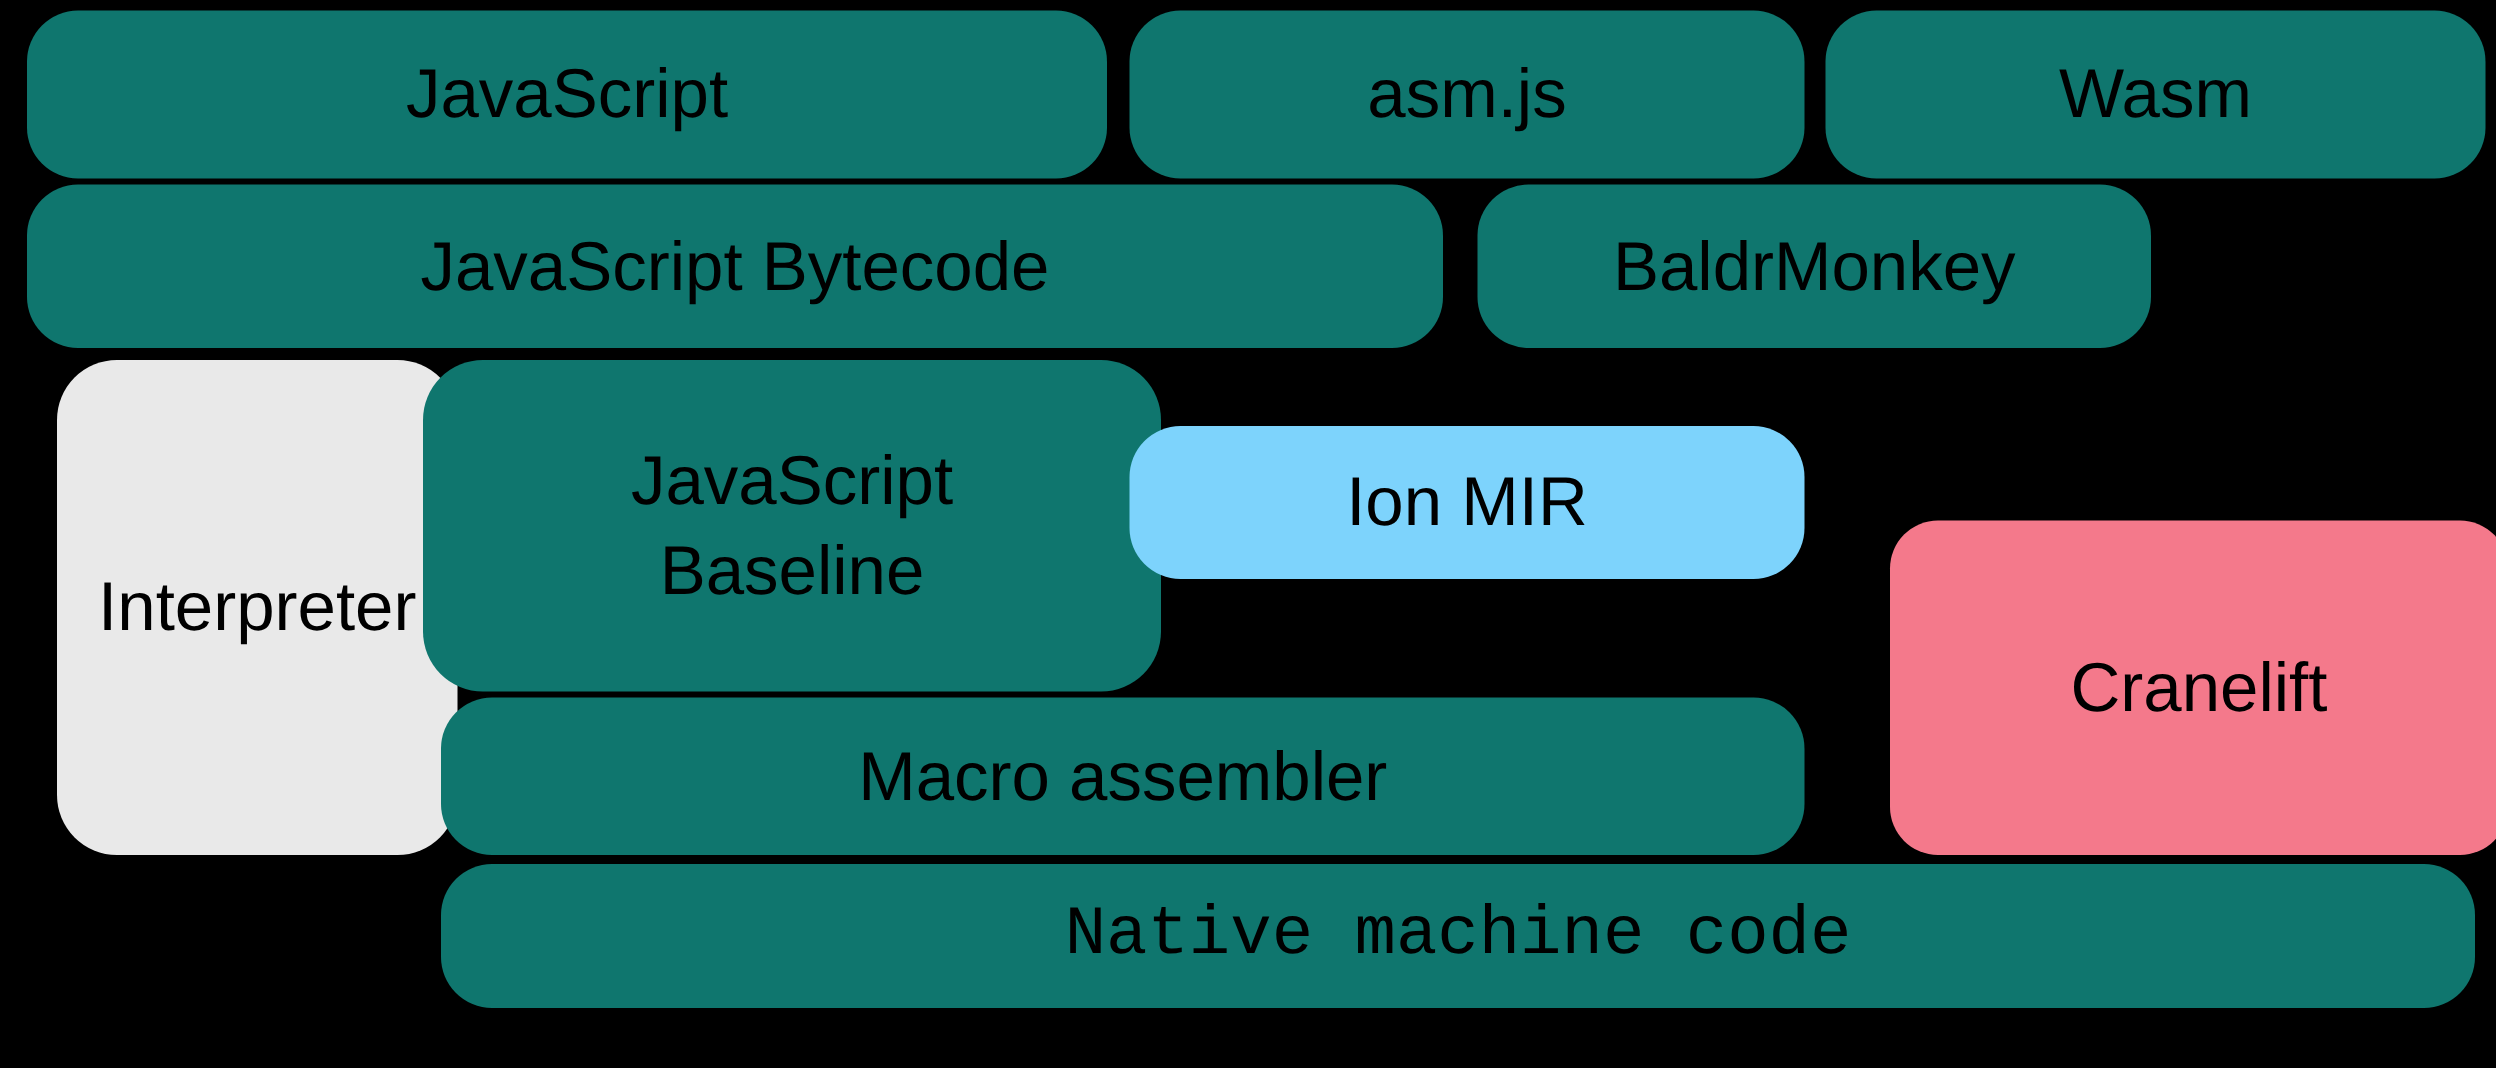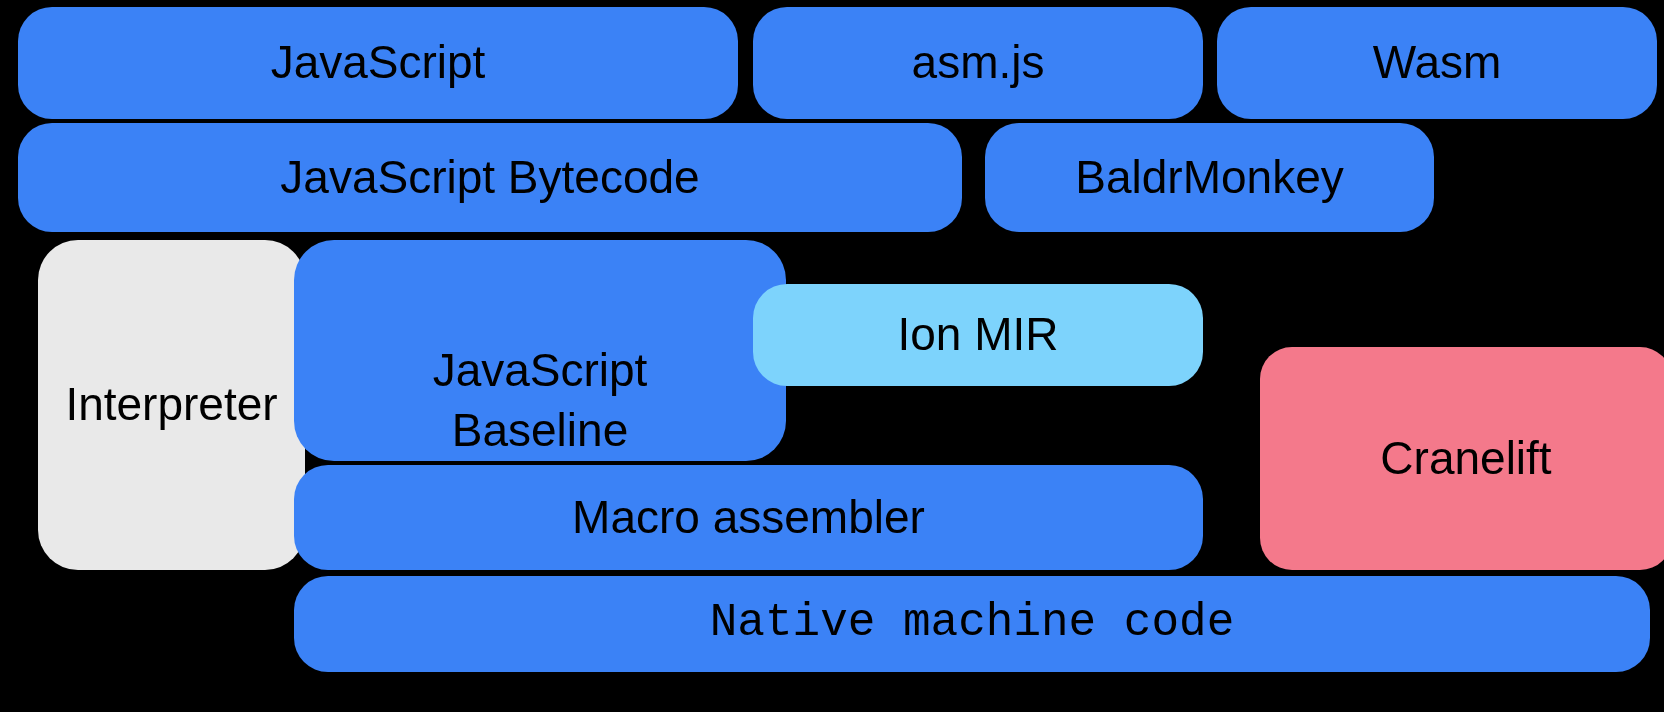--- a/index.html
+++ b/index.html
@@ -10,21 +10,21 @@
   #canvas {
     position: relative;
     width: 1664px;
     height: 712px;
     background: #000000;
     font-family: "Liberation Sans", sans-serif;
     overflow: hidden;
   }
   .box {
     position: absolute;
-    background: #3b82f6;
+    background: #0f766e;
     border-radius: 34px;
     display: flex;
     align-items: center;
     justify-content: center;
     text-align: center;
     color: #000000;
     font-size: 46px;
     line-height: 1.3;
     box-sizing: border-box;
   }
@@ -34,21 +34,21 @@
 
   
   #box-javascript { left: 18px;   top: 7px;   width: 720px;  height: 112px; }
   #box-asmjs      { left: 753px;  top: 7px;   width: 450px;  height: 112px; }
   #box-wasm       { left: 1217px; top: 7px;   width: 440px;  height: 112px; }
   
   #box-bytecode    { left: 18px;  top: 123px; width: 944px;  height: 109px; }
   #box-baldrmonkey { left: 985px; top: 123px; width: 449px;  height: 109px; }
   
   #box-interpreter { left: 18px;   top: 240px; width: 267px; height: 330px; border-radius: 40px; margin-left: 20px; }
-  #box-baseline    { left: 294px;  top: 240px; width: 492px; height: 221px; border-radius: 40px; align-items: flex-end; }
+  #box-baseline    { left: 282px;  top: 240px; width: 492px; height: 221px; border-radius: 40px; }
   #box-baseline .label { max-width: 300px; }
   #box-ion-mir     { left: 753px;  top: 240px; width: 450px; height: 102px; }
   #box-ion-lir     { left: 753px;  top: 352px; width: 450px; height: 104px; }
   #box-cranelift   { left: 1217px; top: 347px; width: 412px; height: 223px; border-radius: 32px; margin-left: 43px; }
   
   #box-macro-assembler { left: 294px; top: 465px; width: 909px;  height: 105px; }
   #box-native          { left: 294px; top: 576px; width: 1356px; height: 96px; font-family: Liberation Mono, monospace; }
 </style>
 </head>
 <body>

